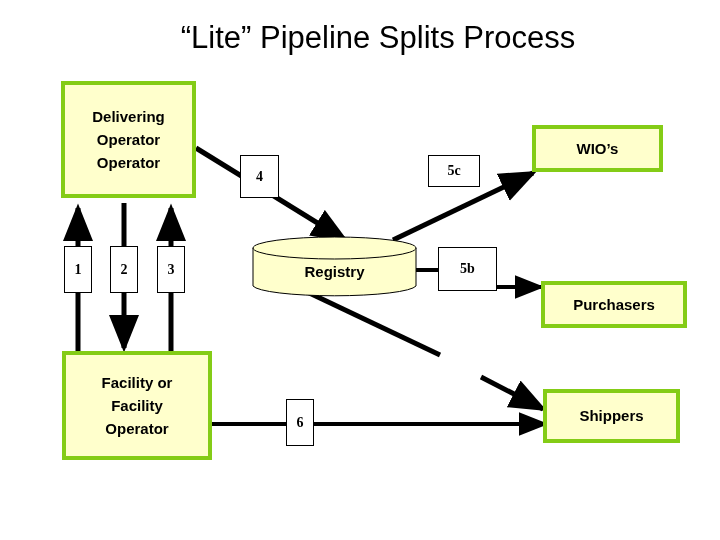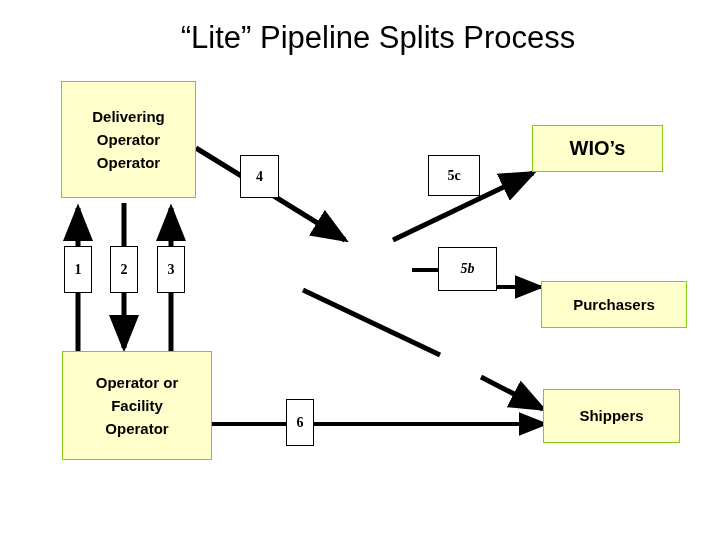--- a/index.html
+++ b/index.html
@@ -33,21 +33,21 @@
     position: absolute;
     left: 0;
     top: 0;
     width: 720px;
     height: 540px;
     pointer-events: none;
   }
   .actor-box {
     position: absolute;
     background: #ffffcc;
-    border: 1px solid #84cc16;
+    border: 4px solid #84cc16;
     box-sizing: border-box;
     display: flex;
     flex-direction: column;
     align-items: center;
     justify-content: center;
     font-family: "Liberation Sans", sans-serif;
     font-weight: bold;
     font-size: 15px;
     color: #000000;
     text-align: center;
@@ -122,27 +122,34 @@
     <line x1="212" y1="424" x2="545" y2="424" stroke="#000000" stroke-width="4" marker-end="url(#ah)"></line>
   </svg>
 
   <div class="actor-box" style="left:61px; top:81px; width:135px; height:117px;">
     <span class="ln">Delivering</span>
     <span class="ln">Operator</span>
     <span class="ln">Operator</span>
   </div>
 
   <div class="actor-box" style="left:62px; top:351px; width:150px; height:109px;">
-    <span class="ln">Operator or</span>
+    <span class="ln">Facility or</span>
     <span class="ln">Facility</span>
     <span class="ln">Operator</span>
   </div>
 
+  <div class="cyl" style="left:252px; top:236px; width:165px; height:62px;">
+    <svg width="165" height="62" viewBox="0 0 165 62">
+      <path d="M1,12 L1,50 A82,11 0 0 0 164,50 L164,12 Z" fill="#ffffcc" stroke="#000000" stroke-width="1"></path>
+      <ellipse cx="82.5" cy="12" rx="81.5" ry="11" fill="#ffffcc" stroke="#000000" stroke-width="1"></ellipse>
+    </svg>
+    <div class="cyl-label">Registry</div>
+  </div>
 
-  <div class="actor-box" style="left:532px; top:125px; width:131px; height:47px; font-size:20px;">
+  <div class="actor-box" style="left:532px; top:125px; width:131px; height:47px; font-size:15px;">
     <span class="ln">WIO’s</span>
   </div>
 
   <div class="actor-box" style="left:543px; top:389px; width:137px; height:54px;">
     <span class="ln">Shippers</span>
   </div>
 
   <div class="actor-box" style="left:541px; top:281px; width:146px; height:47px;">
     <span class="ln">Purchasers</span>
   </div>
@@ -156,25 +163,25 @@
   </div>
 
   <div class="num-box" style="left:157px; top:246px; width:28px; height:47px;">
     <span>3</span>
   </div>
 
   <div class="num-box" style="left:240px; top:155px; width:39px; height:43px;">
     <span>4</span>
   </div>
 
-  <div class="num-box" style="left:428px; top:155px; width:52px; height:41px;">
+  <div class="num-box" style="left:428px; top:155px; width:52px; height:32px;">
     <span>5c</span>
   </div>
 
-  <div class="num-box" style="left:438px; top:247px; width:59px; height:44px;font-style:italic;">
+  <div class="num-box" style="left:438px; top:247px; width:59px; height:44px;">
     <span>5b</span>
   </div>
 
 
   <div class="num-box" style="left:286px; top:399px; width:28px; height:47px;">
     <span>6</span>
   </div>
 
 </div>
 

